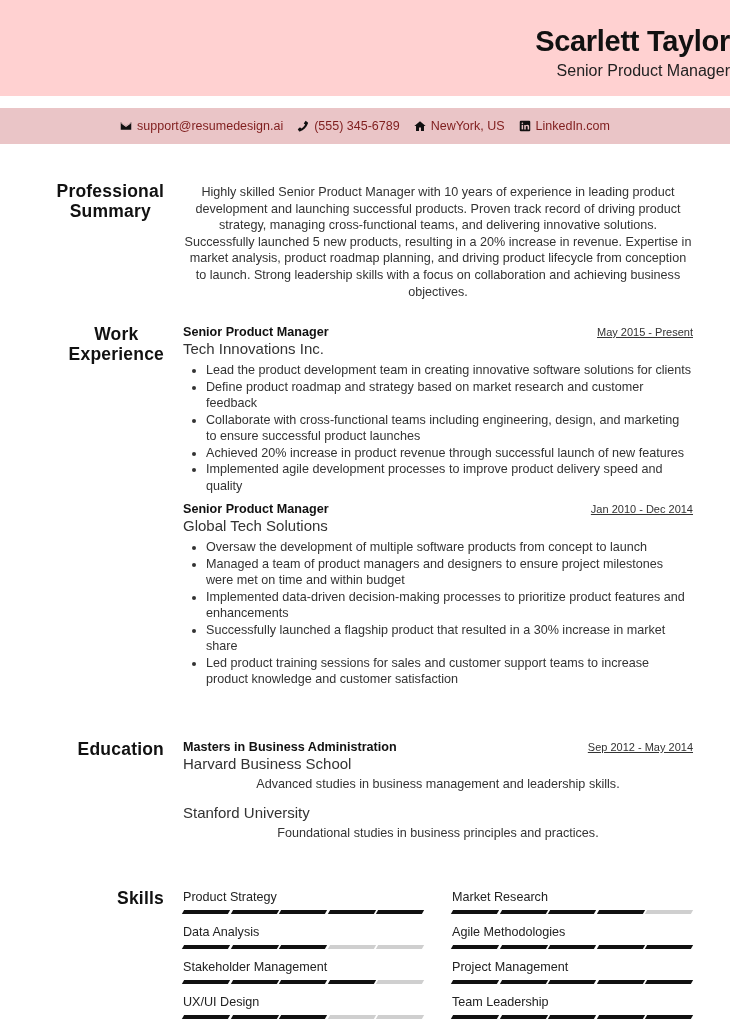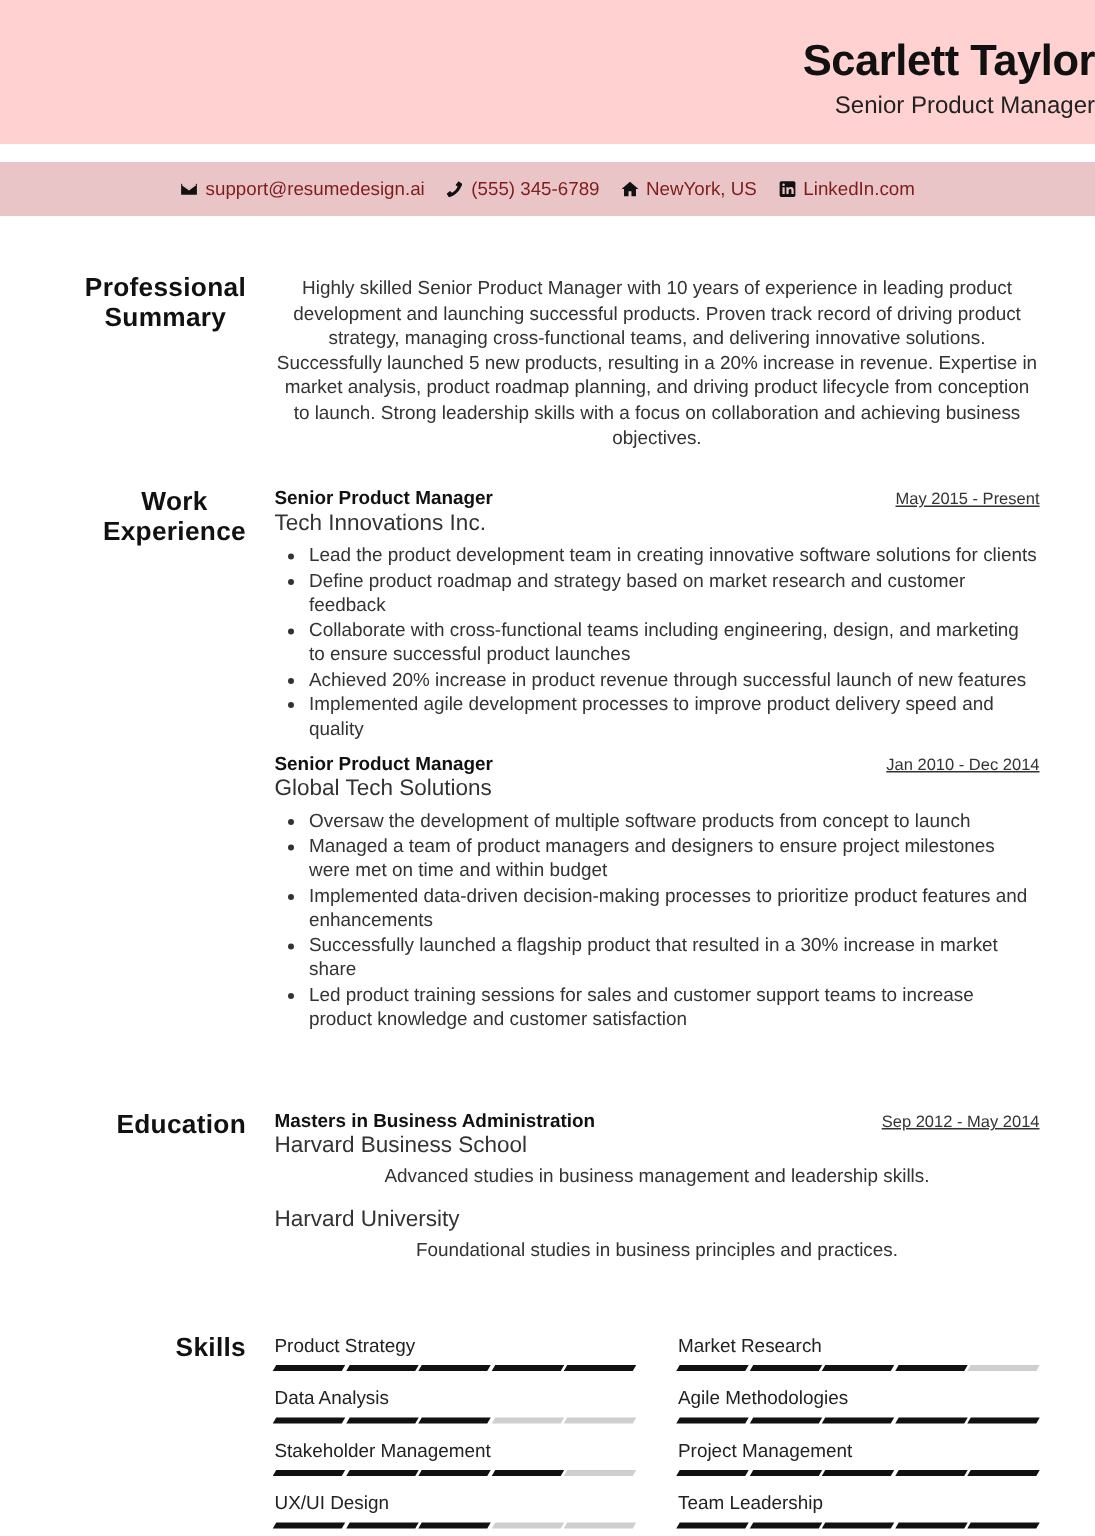--- a/index.html
+++ b/index.html
@@ -127,21 +127,21 @@
   <div class="sec-body" style="top:0px;">
     <div class="entry">
       <div class="entry-row">
         <span class="entry-title">Masters in Business Administration</span>
         <span class="entry-date">Sep 2012 - May 2014</span>
       </div>
       <div class="entry-sub">Harvard Business School</div>
       <div class="para" style="margin-top:4px;">Advanced studies in business management and leadership skills.</div>
     </div>
     <div class="entry" style="margin-top:11px;">
-      <div class="entry-sub">Harvard University</div>
+      <div class="entry-sub">Stanford University</div>
       <div class="para" style="margin-top:4px;">Foundational studies in business principles and practices.</div>
     </div>
   </div>
 </div>
 
 <div class="section" style="top:888px;">
   <div class="sec-title">Skills</div>
   <div class="sec-body" style="top:1px;">
     <div class="skills-grid" id="skills-grid">
         <div class="skill">

